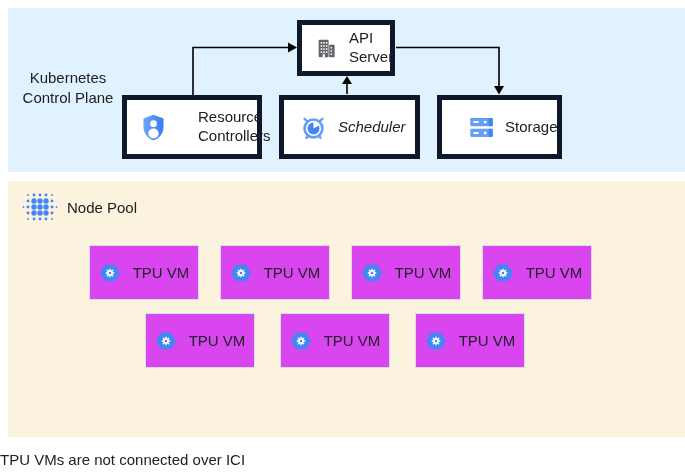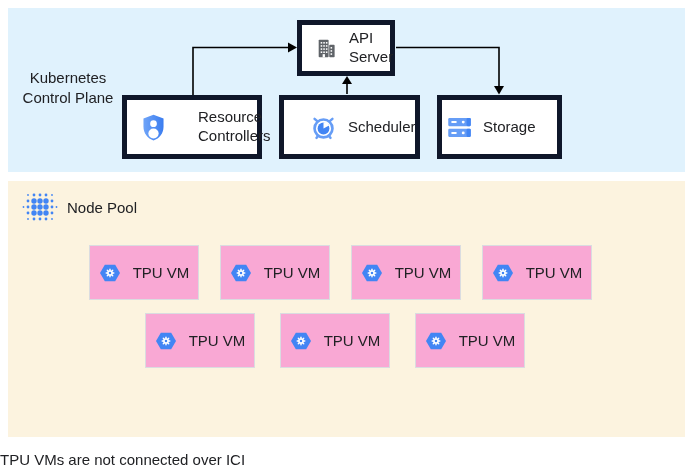--- a/index.html
+++ b/index.html
@@ -22,26 +22,26 @@
     box-sizing:border-box; display:flex; align-items:center; gap:10px;
     color:#202124; line-height:1.25;
   }
   .box .icon { flex:0 0 auto; display:flex; }
   .box .icon svg { display:block; }
 
   #box-api-server   { left:297px; top:20px;  width:98px;  height:56px; padding-left:12px; }
   #box-api-server .lbl { width:52px; }
   #box-resource     { left:122px; top:95px;  width:140px; height:64px; padding-left:13px;gap:31px; }
   #box-resource .lbl { width:86px; }
-  #box-scheduler    { left:279px; top:95px;  width:141px; height:64px; padding-left:25px; }
-  #box-storage      { left:437px; top:95px;  width:125px; height:64px; padding-left:4px; }
+  #box-scheduler    { left:279px; top:95px;  width:141px; height:64px; padding-left:15px;font-style:italic; }
+  #box-storage      { left:437px; top:95px;  width:125px; height:64px; padding-left:26px; }
 
   .tpu-box {
     position:absolute; width:110px; height:55px;
-    background:#f9a8d4; border:1px solid #dadce0; box-sizing:border-box;
+    background:#d946ef; border:1px solid #dadce0; box-sizing:border-box;
     display:flex; align-items:center; justify-content:center; gap:12px;
     color:#202124;
   }
   .tpu-box .icon svg { display:block; }
 
   #arrows { position:absolute; left:0; top:0; pointer-events:none; }
 
   #node-pool-header { position:absolute; left:22px; top:189px; display:flex; align-items:center; gap:9px; }
   #node-pool-header svg { display:block; }
 

